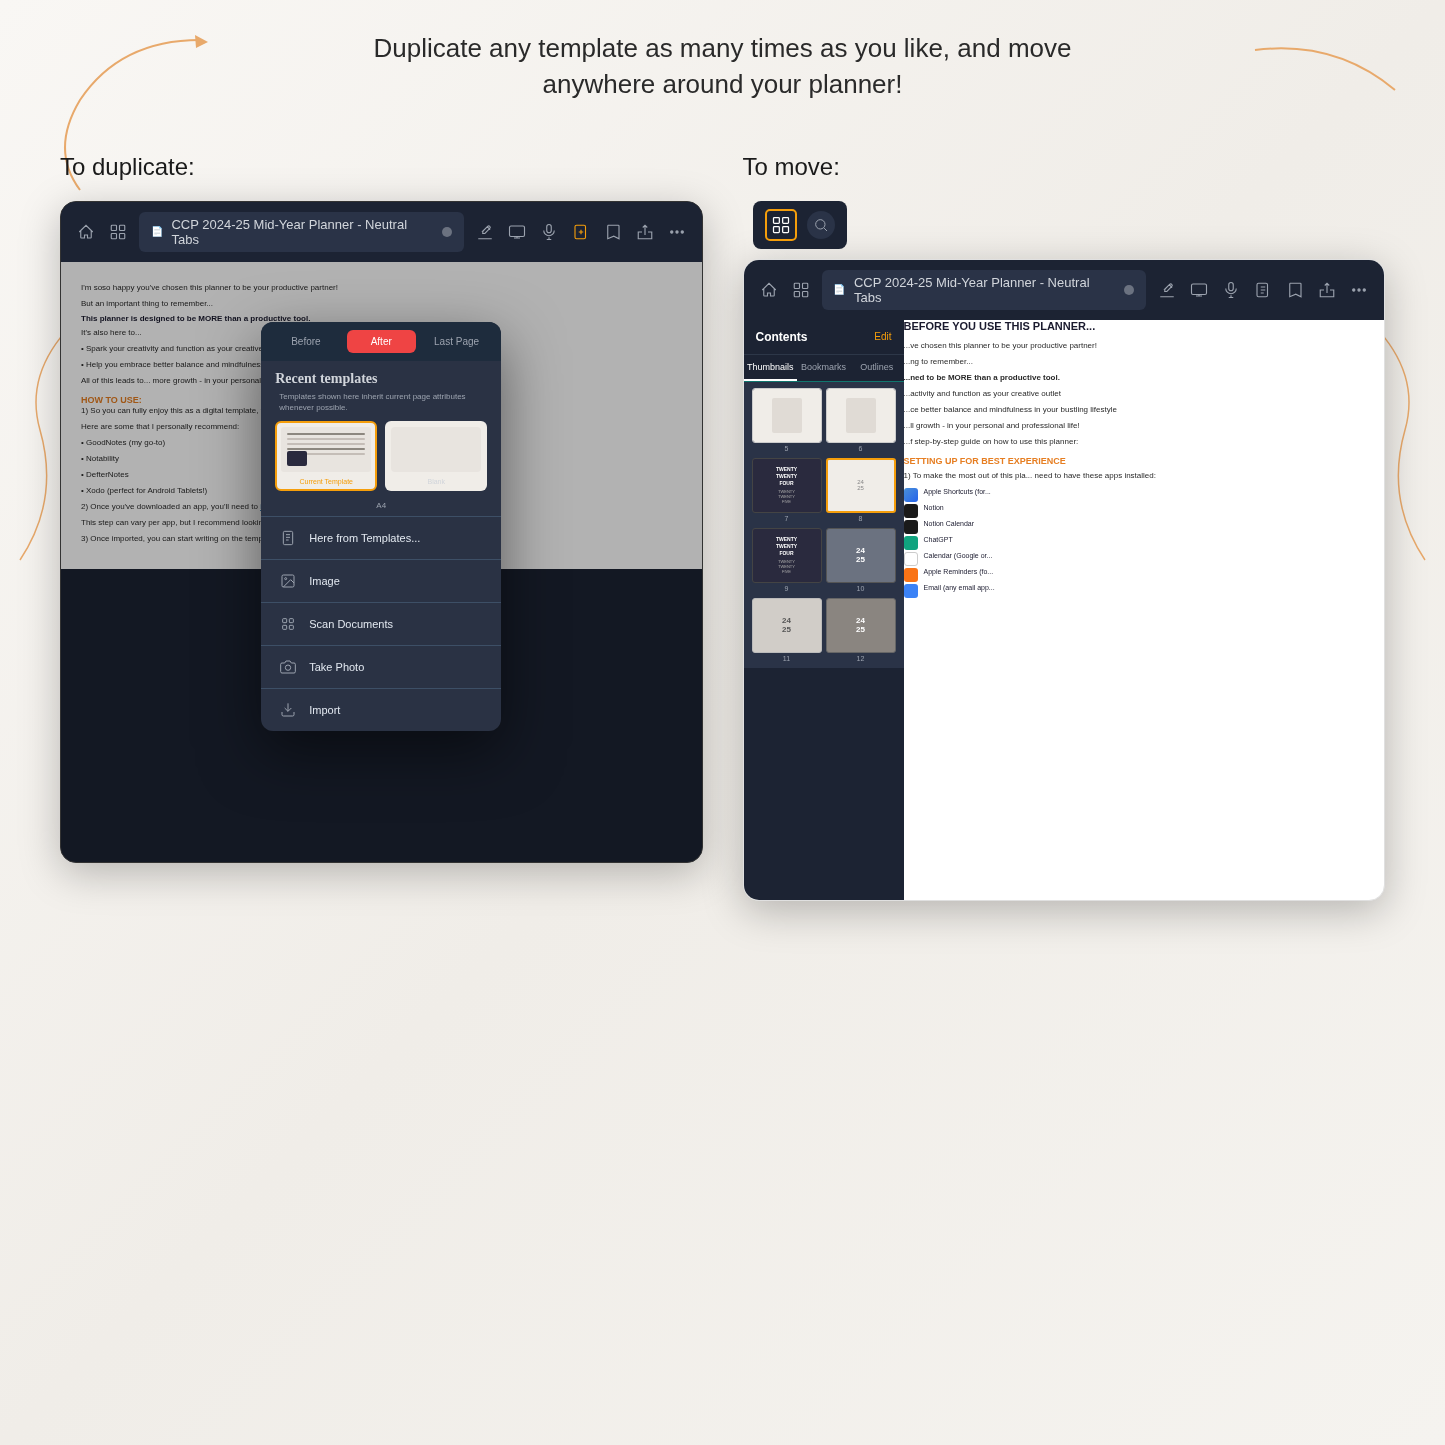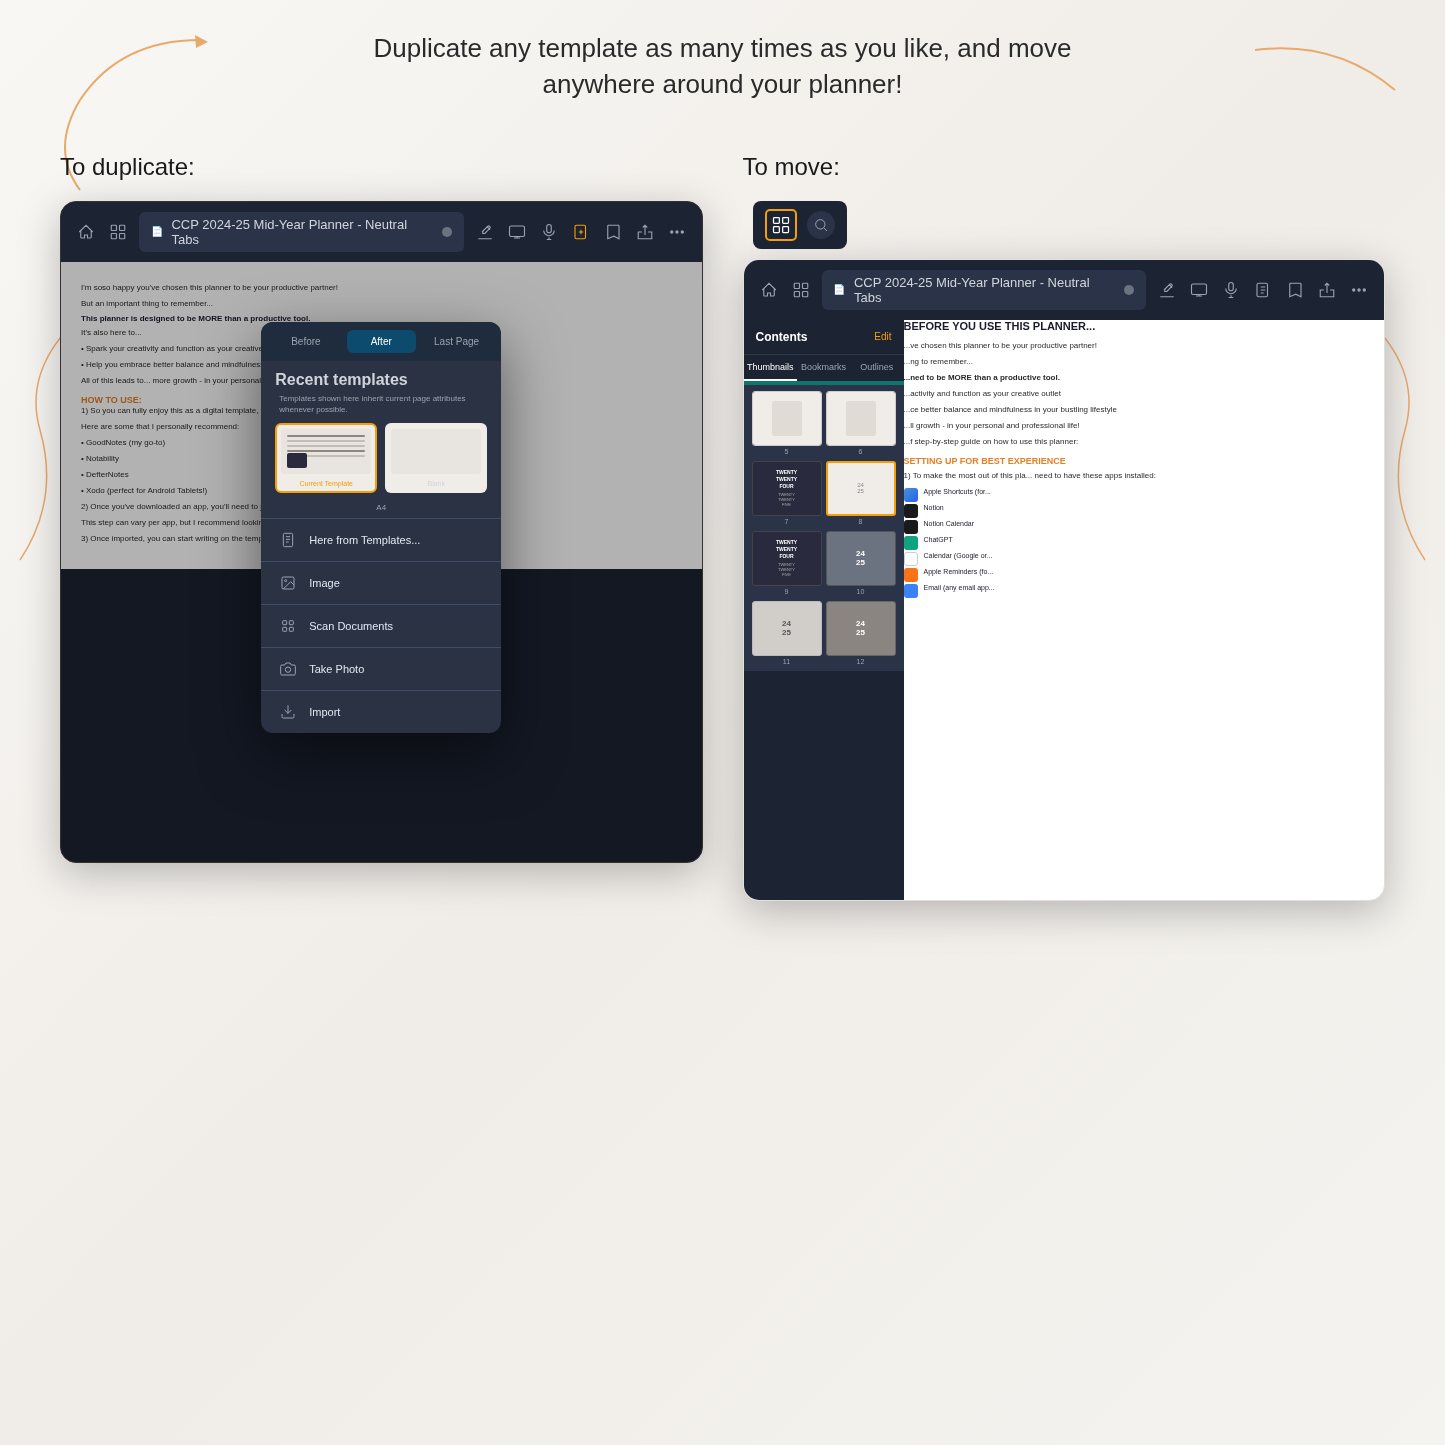--- a/index.html
+++ b/index.html
@@ -210,27 +210,27 @@
       text-align: center;
       padding: 6px 4px;
       border-radius: 6px;
       font-size: 10px;
       font-family: Arial, sans-serif;
       color: #9ca3af;
       background: transparent;
     }
 
     .modal-tab.active {
-      background: #0c4a6e;
+      background: #ef4444;
       color: #fff;
     }
 
     .modal-section-label {
-      font-size: 16px;
-      font-family: Liberation Sans, sans-serif;
+      font-size: 14px;
+      font-family: Liberation Serif, serif;
       color: #d1d5db;
       font-weight: 600;
       padding: 10px 14px 4px;
     }
 
     .modal-hint {
       font-size: 8px;
       font-family: Arial, sans-serif;
       color: #9ca3af;
       padding: 0 18px 8px;
@@ -354,21 +354,21 @@
 
     .sidebar-edit {
       font-size: 10px;
       color: #f59e0b;
       font-family: Arial, sans-serif;
     }
 
     .sidebar-tabs {
       display: flex;
       gap: 0;
-      border-bottom: 4px solid #0f766e;
+      border-bottom: 1px solid #0f766e;
     }
 
     .sidebar-tab {
       flex: 1;
       text-align: center;
       padding: 7px 2px;
       font-size: 9px;
       font-family: Arial, sans-serif;
       color: #9ca3af;
     }

